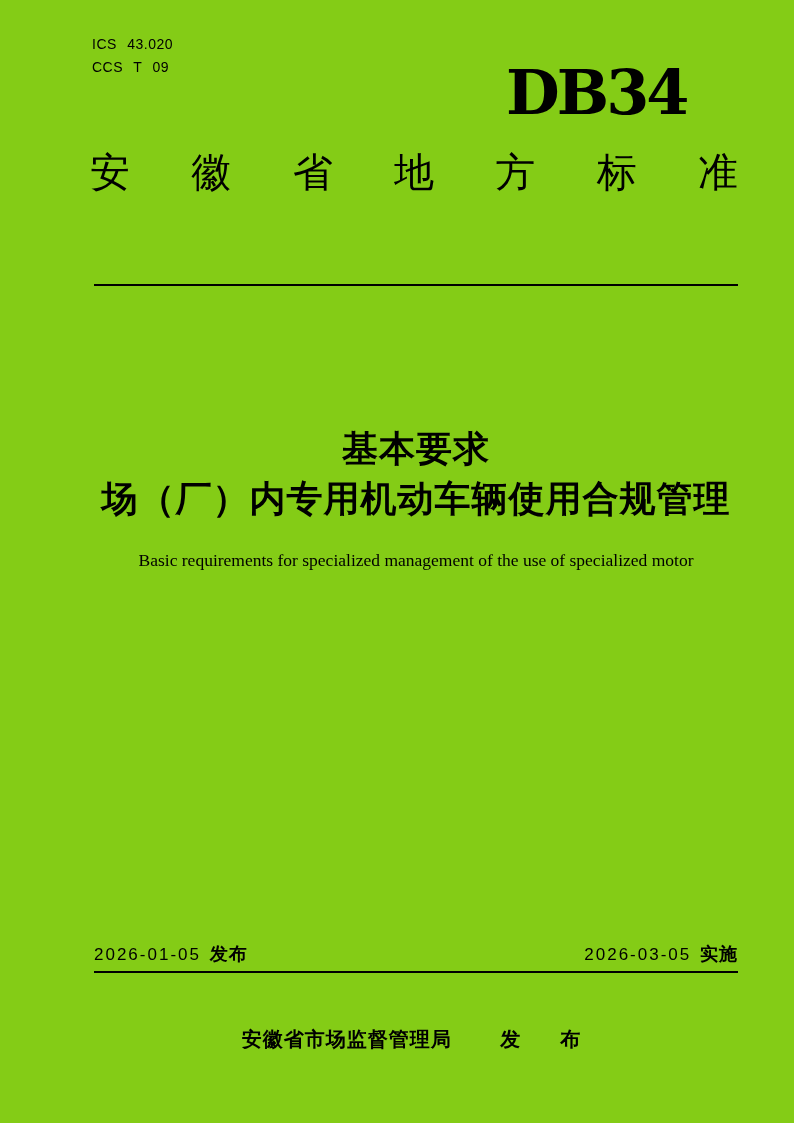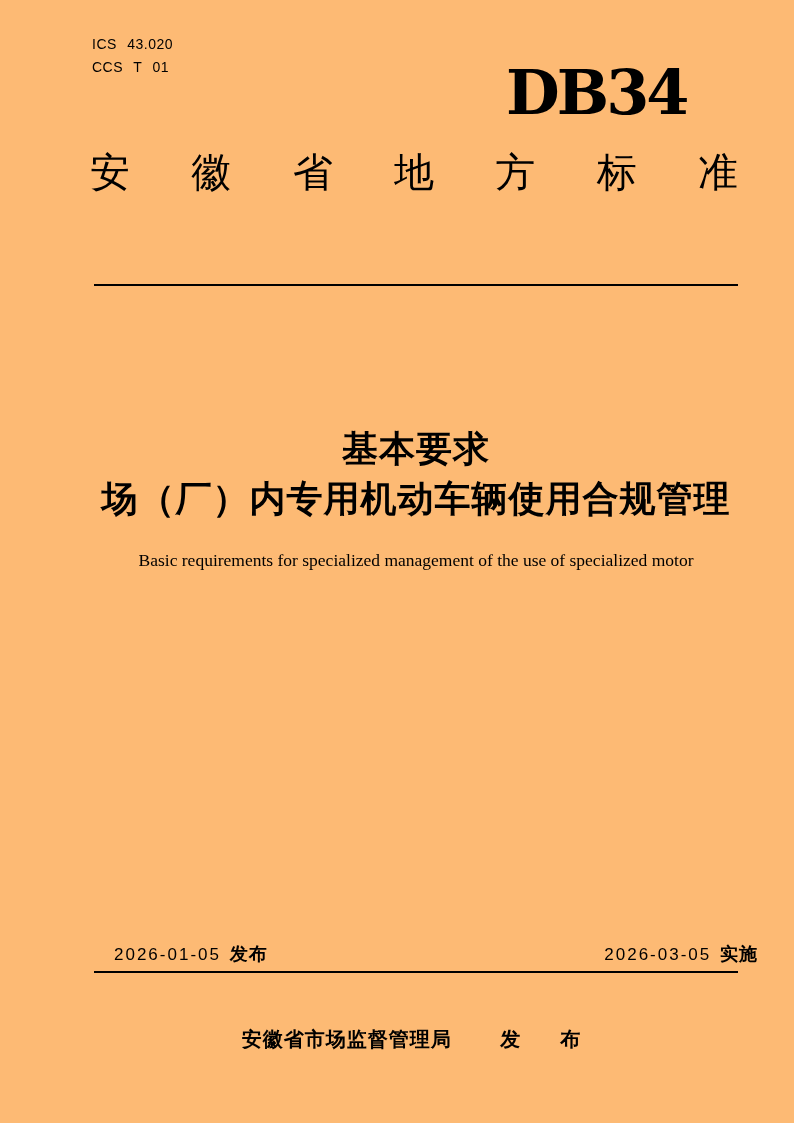--- a/index.html
+++ b/index.html
@@ -4,21 +4,21 @@
 <style>
   * { margin: 0; padding: 0; box-sizing: border-box; }
   html, body { background: #ffffff; }
   body {
     width: 794px; height: 1123px;
     font-family: "Liberation Sans", sans-serif;
     color: #000000;
     position: relative;
     overflow: hidden;
   }
-  .page { position: absolute; inset: 0; background: #fdba74; }
+  .page { position: absolute; inset: 0; background: #84cc16; }
 
   
   .ics-block {
     position: absolute; left: 92px; top: 33px;
     font-size: 14px; line-height: 23px;
     letter-spacing: 0.5px; word-spacing: 6px;
     color: #000;
   }
 
   
@@ -71,21 +71,20 @@
     font-size: 17.5px; line-height: 29px;
     color: #000;
   }
 
   
   .dates-row {
     position: absolute; left: 94px; top: 942px; width: 644px;
     display: flex; justify-content: space-between; align-items: center;
     font-size: 17px;
     color: #000;
-    margin-left: 20px;
   }
   .dates-row .date {
     letter-spacing: 2px;
     font-weight: 500;
   }
   .dates-row .date-label {
     font-weight: bold;
     font-size: 18px;
     margin-left: 4px;
     letter-spacing: 1px;
@@ -109,21 +108,21 @@
     letter-spacing: 10px;
   }
 </style>
 </head>
 <body>
 
 <div class="page">
 
   <div class="ics-block">
     <div>ICS 43.020</div>
-    <div>CCS T 01</div>
+    <div>CCS T 09</div>
   </div>
 
   <div class="db-logo">DB34</div>
 
   <div class="standard-name">
     <span>安</span>
     <span>徽</span>
     <span>省</span>
     <span>地</span>
     <span>方</span>

